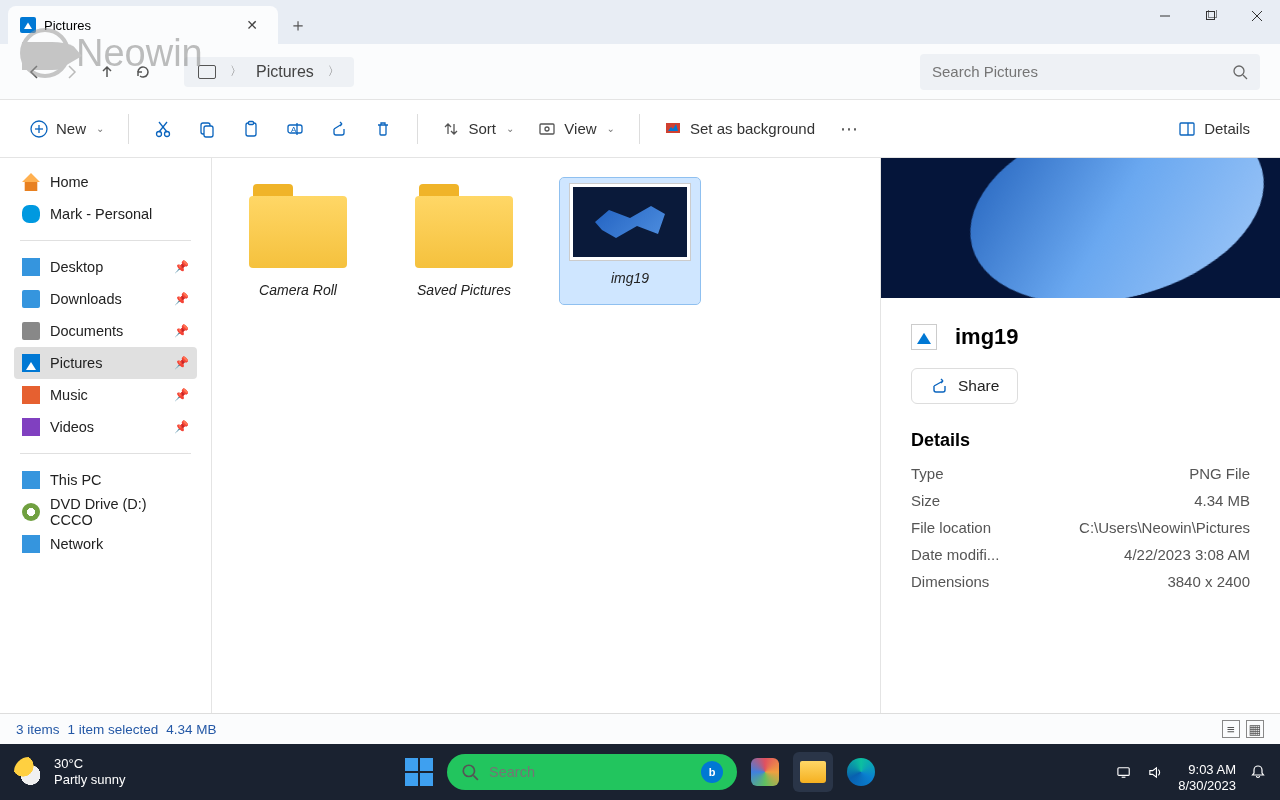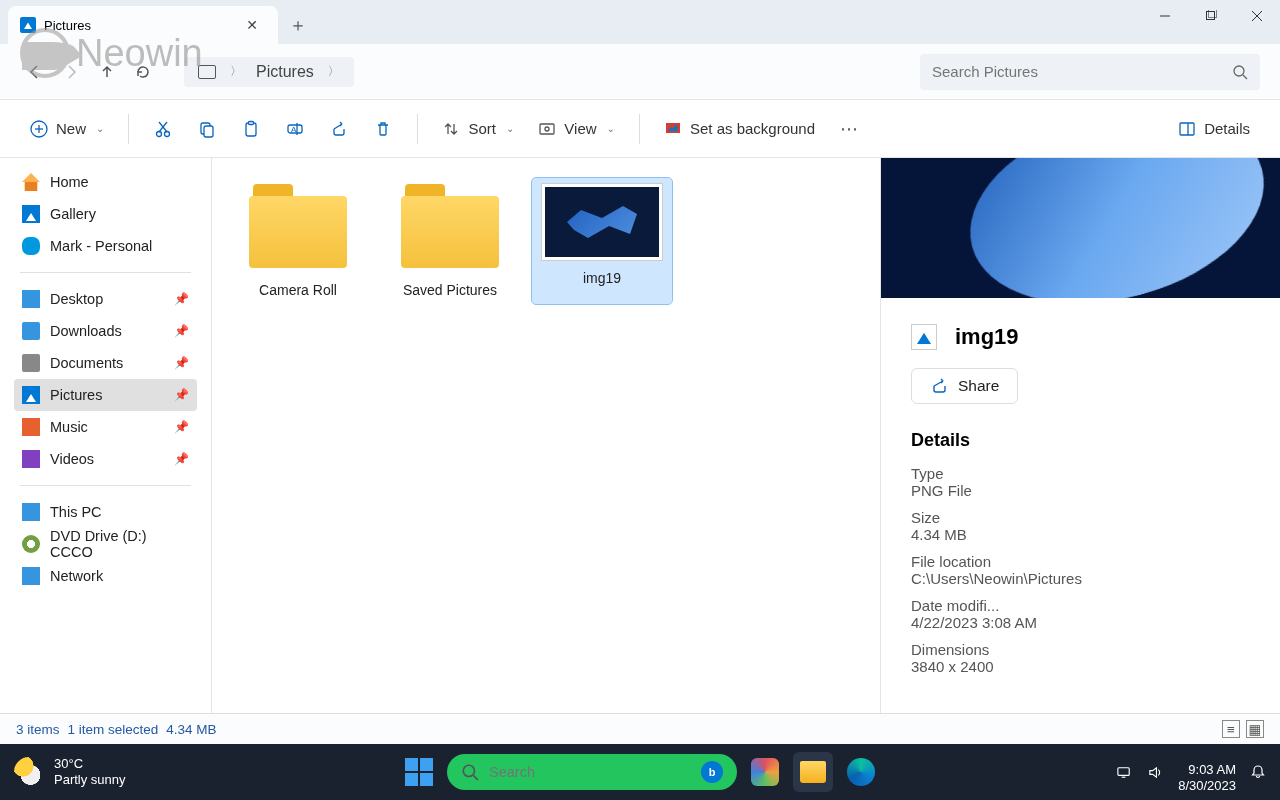--- a/index.html
+++ b/index.html
@@ -46,21 +46,21 @@
 
   
   .main { flex:1; display:flex; background:#fff; overflow:hidden; border-bottom:1px solid #ddd;}
   .sidebar { width:212px; border-right:1px solid #e4e4e4; padding:8px 14px; overflow-y:auto;}
   .side-item { height:32px; display:flex;align-items:center; padding:0 8px; gap:10px; font-size:14.5px; border-radius:4px; color:#222;}
   .side-item.selected { background:#e0e0e0;}
   .side-item .sicon { width:18px;height:18px; flex-shrink:0; display:flex;align-items:center;justify-content:center;}
   .side-item .pin { margin-left:auto; color:#999; font-size:12px;}
   .side-sep { height:1px; background:#e0e0e0; margin:10px 6px;}
 
-  .content { flex:1; padding:20px 16px; display:flex; gap:12px; align-content:flex-start; flex-wrap:wrap;}
+  .content { flex:1; padding:20px 16px; display:flex; gap:26px; align-content:flex-start; flex-wrap:wrap;font-style:italic;}
   .folder-item { width:140px; display:flex; flex-direction:column; align-items:center; gap:10px; padding:6px; border-radius:4px;}
   .folder-item.selected { background:#cfe6ff; outline:1px solid #8fc0f0;}
   .folder-icon { width:110px;height:88px; position:relative;}
   .folder-icon .tab{position:absolute;top:0;left:10px;width:40px;height:18px;background:#f0b429;border-radius:4px 4px 0 0; padding:0;margin:0;}
   .folder-icon .body{position:absolute;top:12px;left:6px;right:6px;bottom:4px;background:linear-gradient(#ffd766,#f5c13d);border-radius:4px;}
   .file-thumb { width:120px;height:76px; background:#0a1a3a; display:flex;align-items:center;justify-content:center; border:3px solid #fff; outline:1px solid #ccc;}
   .file-thumb .wave { width:70px;height:40px; background:linear-gradient(135deg,#2060c0,#5090e0); clip-path: polygon(0 50%, 20% 20%, 50% 40%, 80% 10%, 100% 30%, 90% 80%, 60% 60%, 30% 90%, 10% 70%); border-radius:30%;}
   .item-label { font-size:14px; color:#222; text-align:center;}
 
   
@@ -68,21 +68,21 @@
   .preview-img { height:140px; background:#05153a; display:flex;align-items:center;justify-content:center; overflow:hidden;}
   .preview-img .bigwave { width:300px;height:180px; background:linear-gradient(135deg,#1e5db8,#6aa8f0 50%,#a0c8f8); clip-path: ellipse(60% 50% at 50% 50%); transform:rotate(-15deg) translate(40px,-10px); border-radius:50%; filter: blur(0.5px);}
   .detail-body { padding:26px 30px; }
   .detail-title { display:flex; align-items:center; gap:18px; margin-bottom:18px;}
   .detail-title .ficon { width:26px;height:26px; background:#fff;border:1px solid #ccc; display:flex;align-items:center;justify-content:center;}
   .detail-title .ficon::before{content:"";width:14px;height:14px;background:#0078d4;clip-path:polygon(0 100%,50% 20%,100% 100%);}
   .detail-title h2 { font-size:22px; font-weight:600;}
   .share-btn { border:1px solid #ddd; border-radius:6px; padding:8px 18px; display:inline-flex;align-items:center;gap:10px; font-size:15.5px; color:#222;}
   .share-btn svg{width:18px;height:18px;color:#0a64be;}
   .details h3 { margin-top:26px; margin-bottom:14px; font-size:18px; font-weight:600;}
-  .detail-row { display:flex; justify-content:space-between; font-size:15px; color:#555; margin-bottom:10px;flex-direction:column;}
+  .detail-row { display:flex; justify-content:space-between; font-size:15px; color:#555; margin-bottom:10px;}
   .detail-row .val{color:#555;}
 
   
   .statusbar { height:30px; background:#fbfcfd; display:flex;align-items:center; padding:0 16px; font-size:13.5px; color:#2458a6; gap:8px;}
   .statusbar .sicons{margin-left:auto; display:flex; gap:6px; color:#555;}
   .statusbar .sicons span{width:18px;height:18px;display:flex;align-items:center;justify-content:center;border:1px solid #888;}
 
   
   .taskbar { height:56px; background:#1a2230; display:flex; align-items:center; padding:0 14px; color:#fff;}
   .weather { display:flex; align-items:center; gap:10px;}
@@ -272,24 +272,20 @@
 </div>
 
 <div class="main">
 
   <div class="sidebar">
     <div class="side-item">
         <span class="sicon ico-home"></span>
         <span>Home</span>
       </div>
     <div class="side-item">
-        <span class="sicon ico-pic"></span>
-        <span>Gallery</span>
-      </div>
-    <div class="side-item">
         <span class="sicon ico-cloud"></span>
         <span>Mark - Personal</span>
       </div>
     <div class="side-sep"></div>
     <div class="side-item">
         <span class="sicon ico-fdesk"></span>
         <span>Desktop</span>
         <span class="pin">📌</span>
       </div>
     <div class="side-item">

